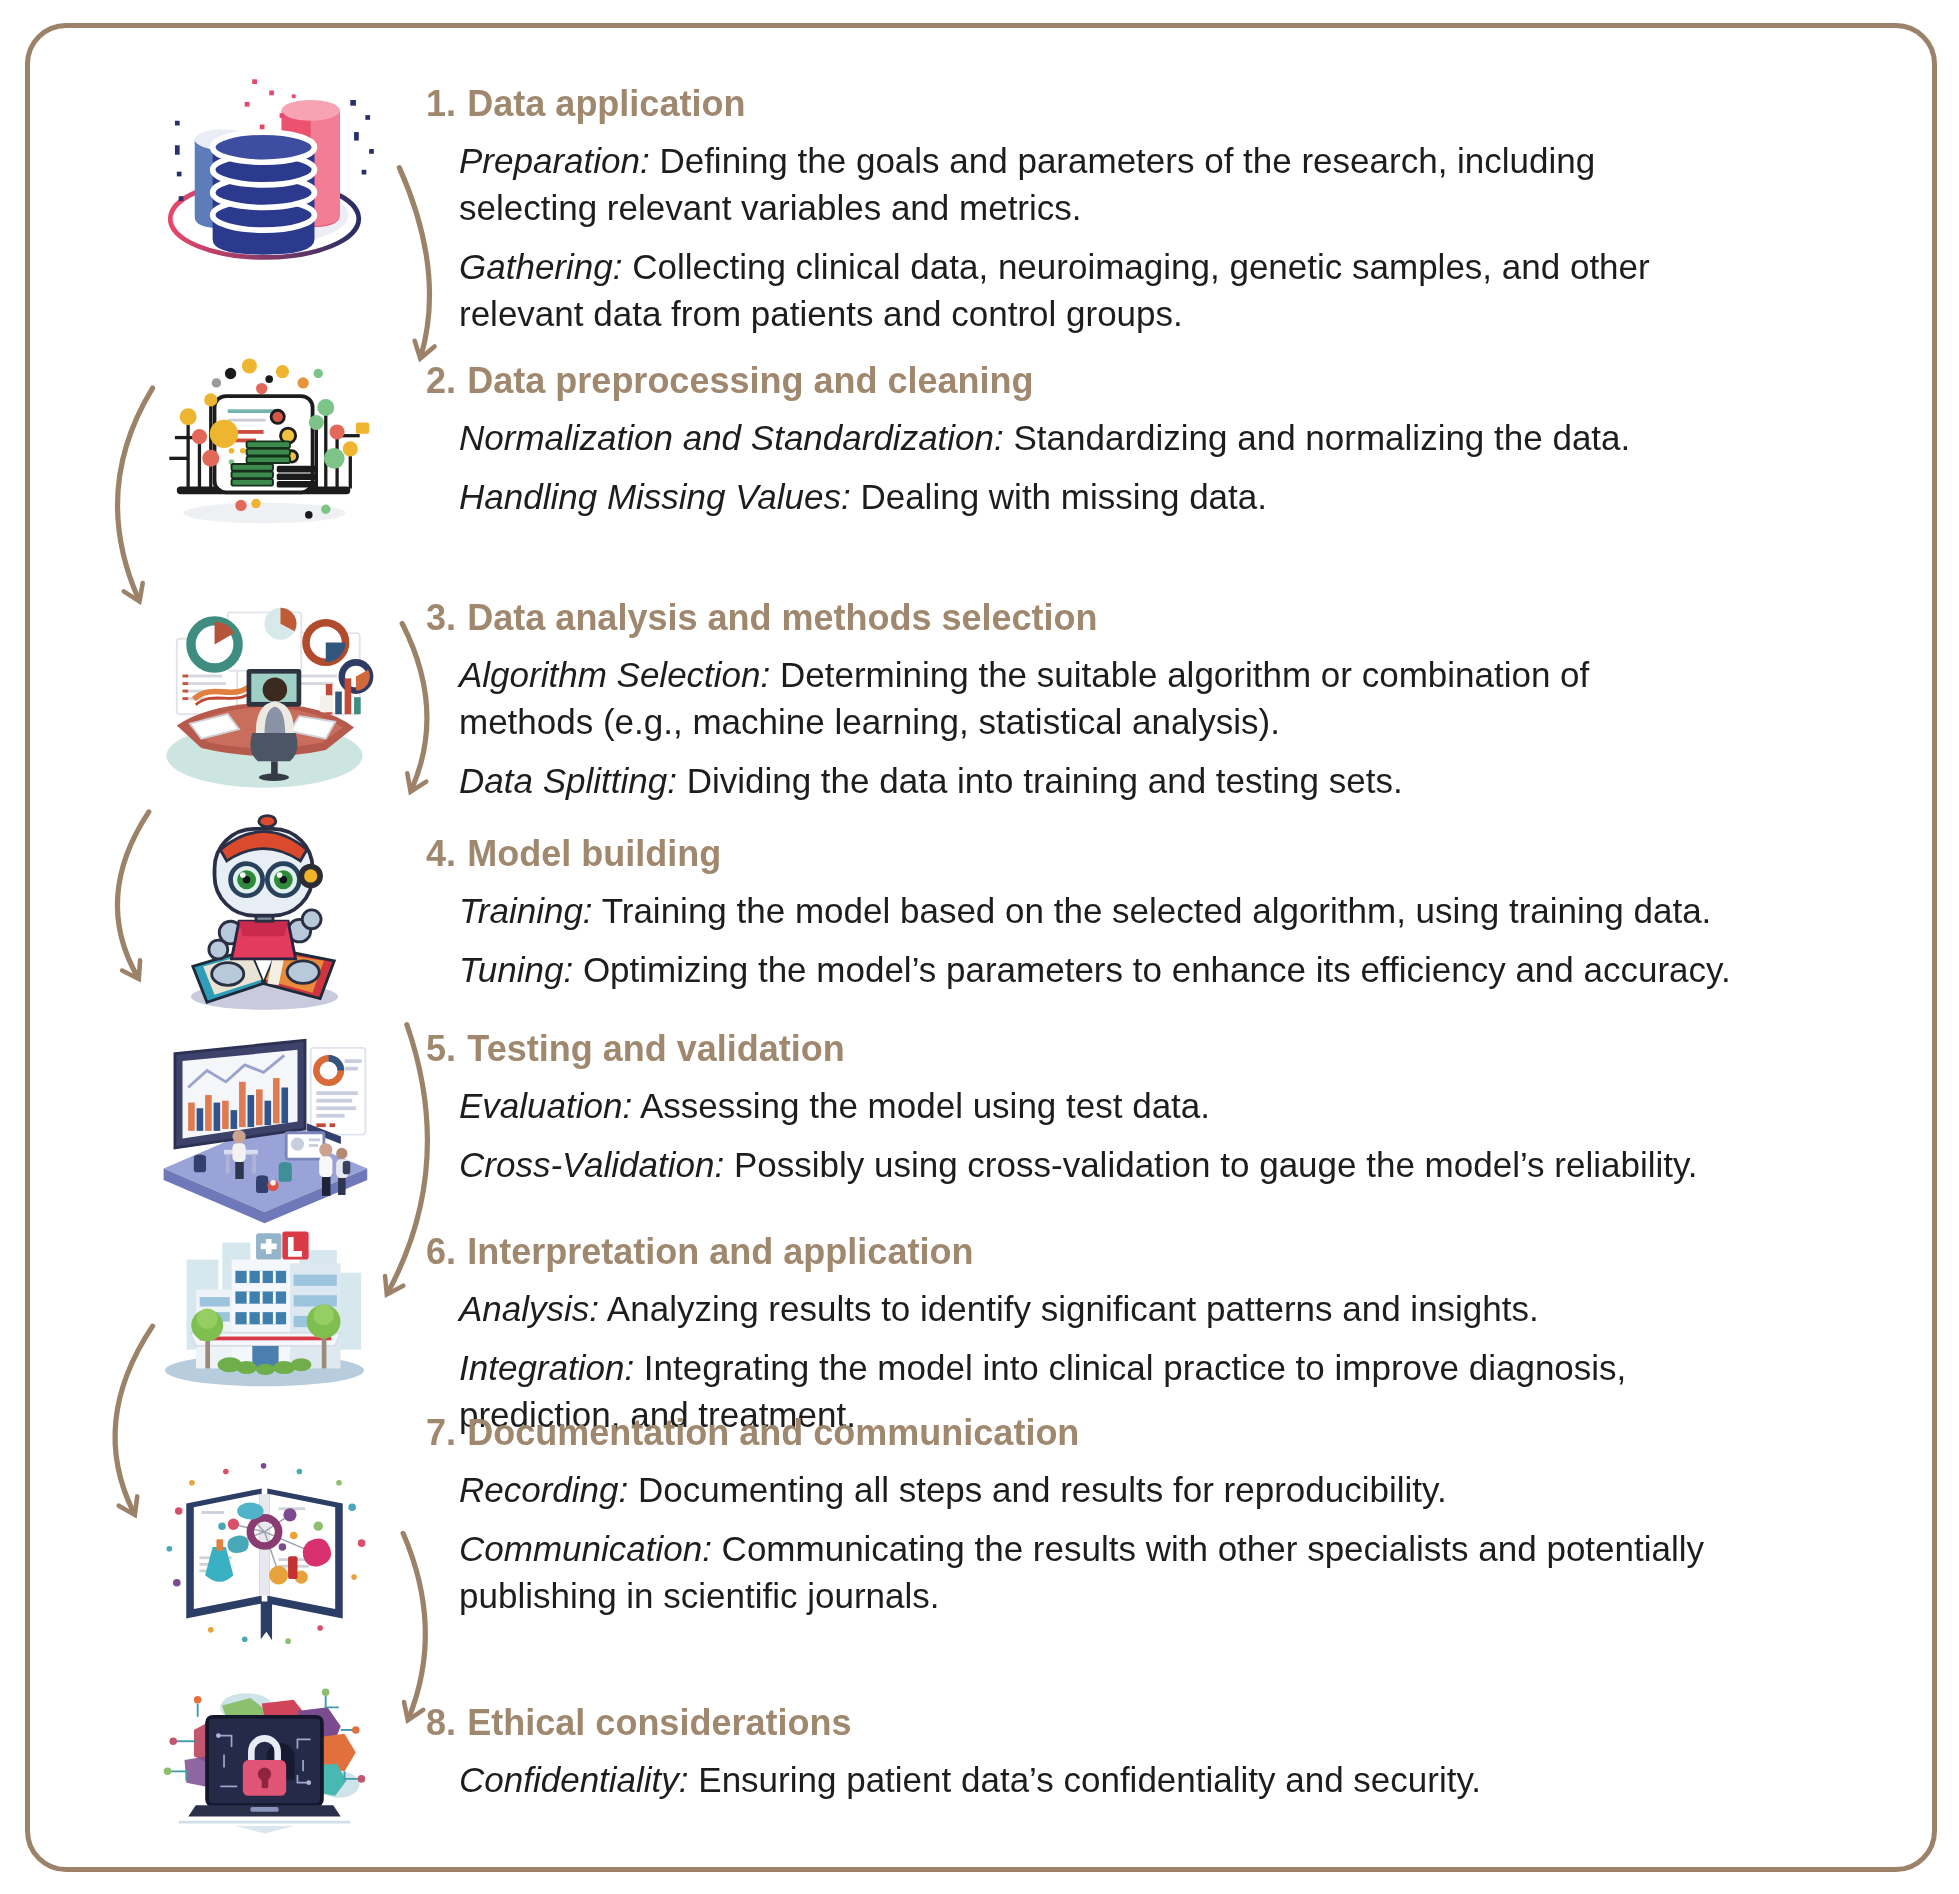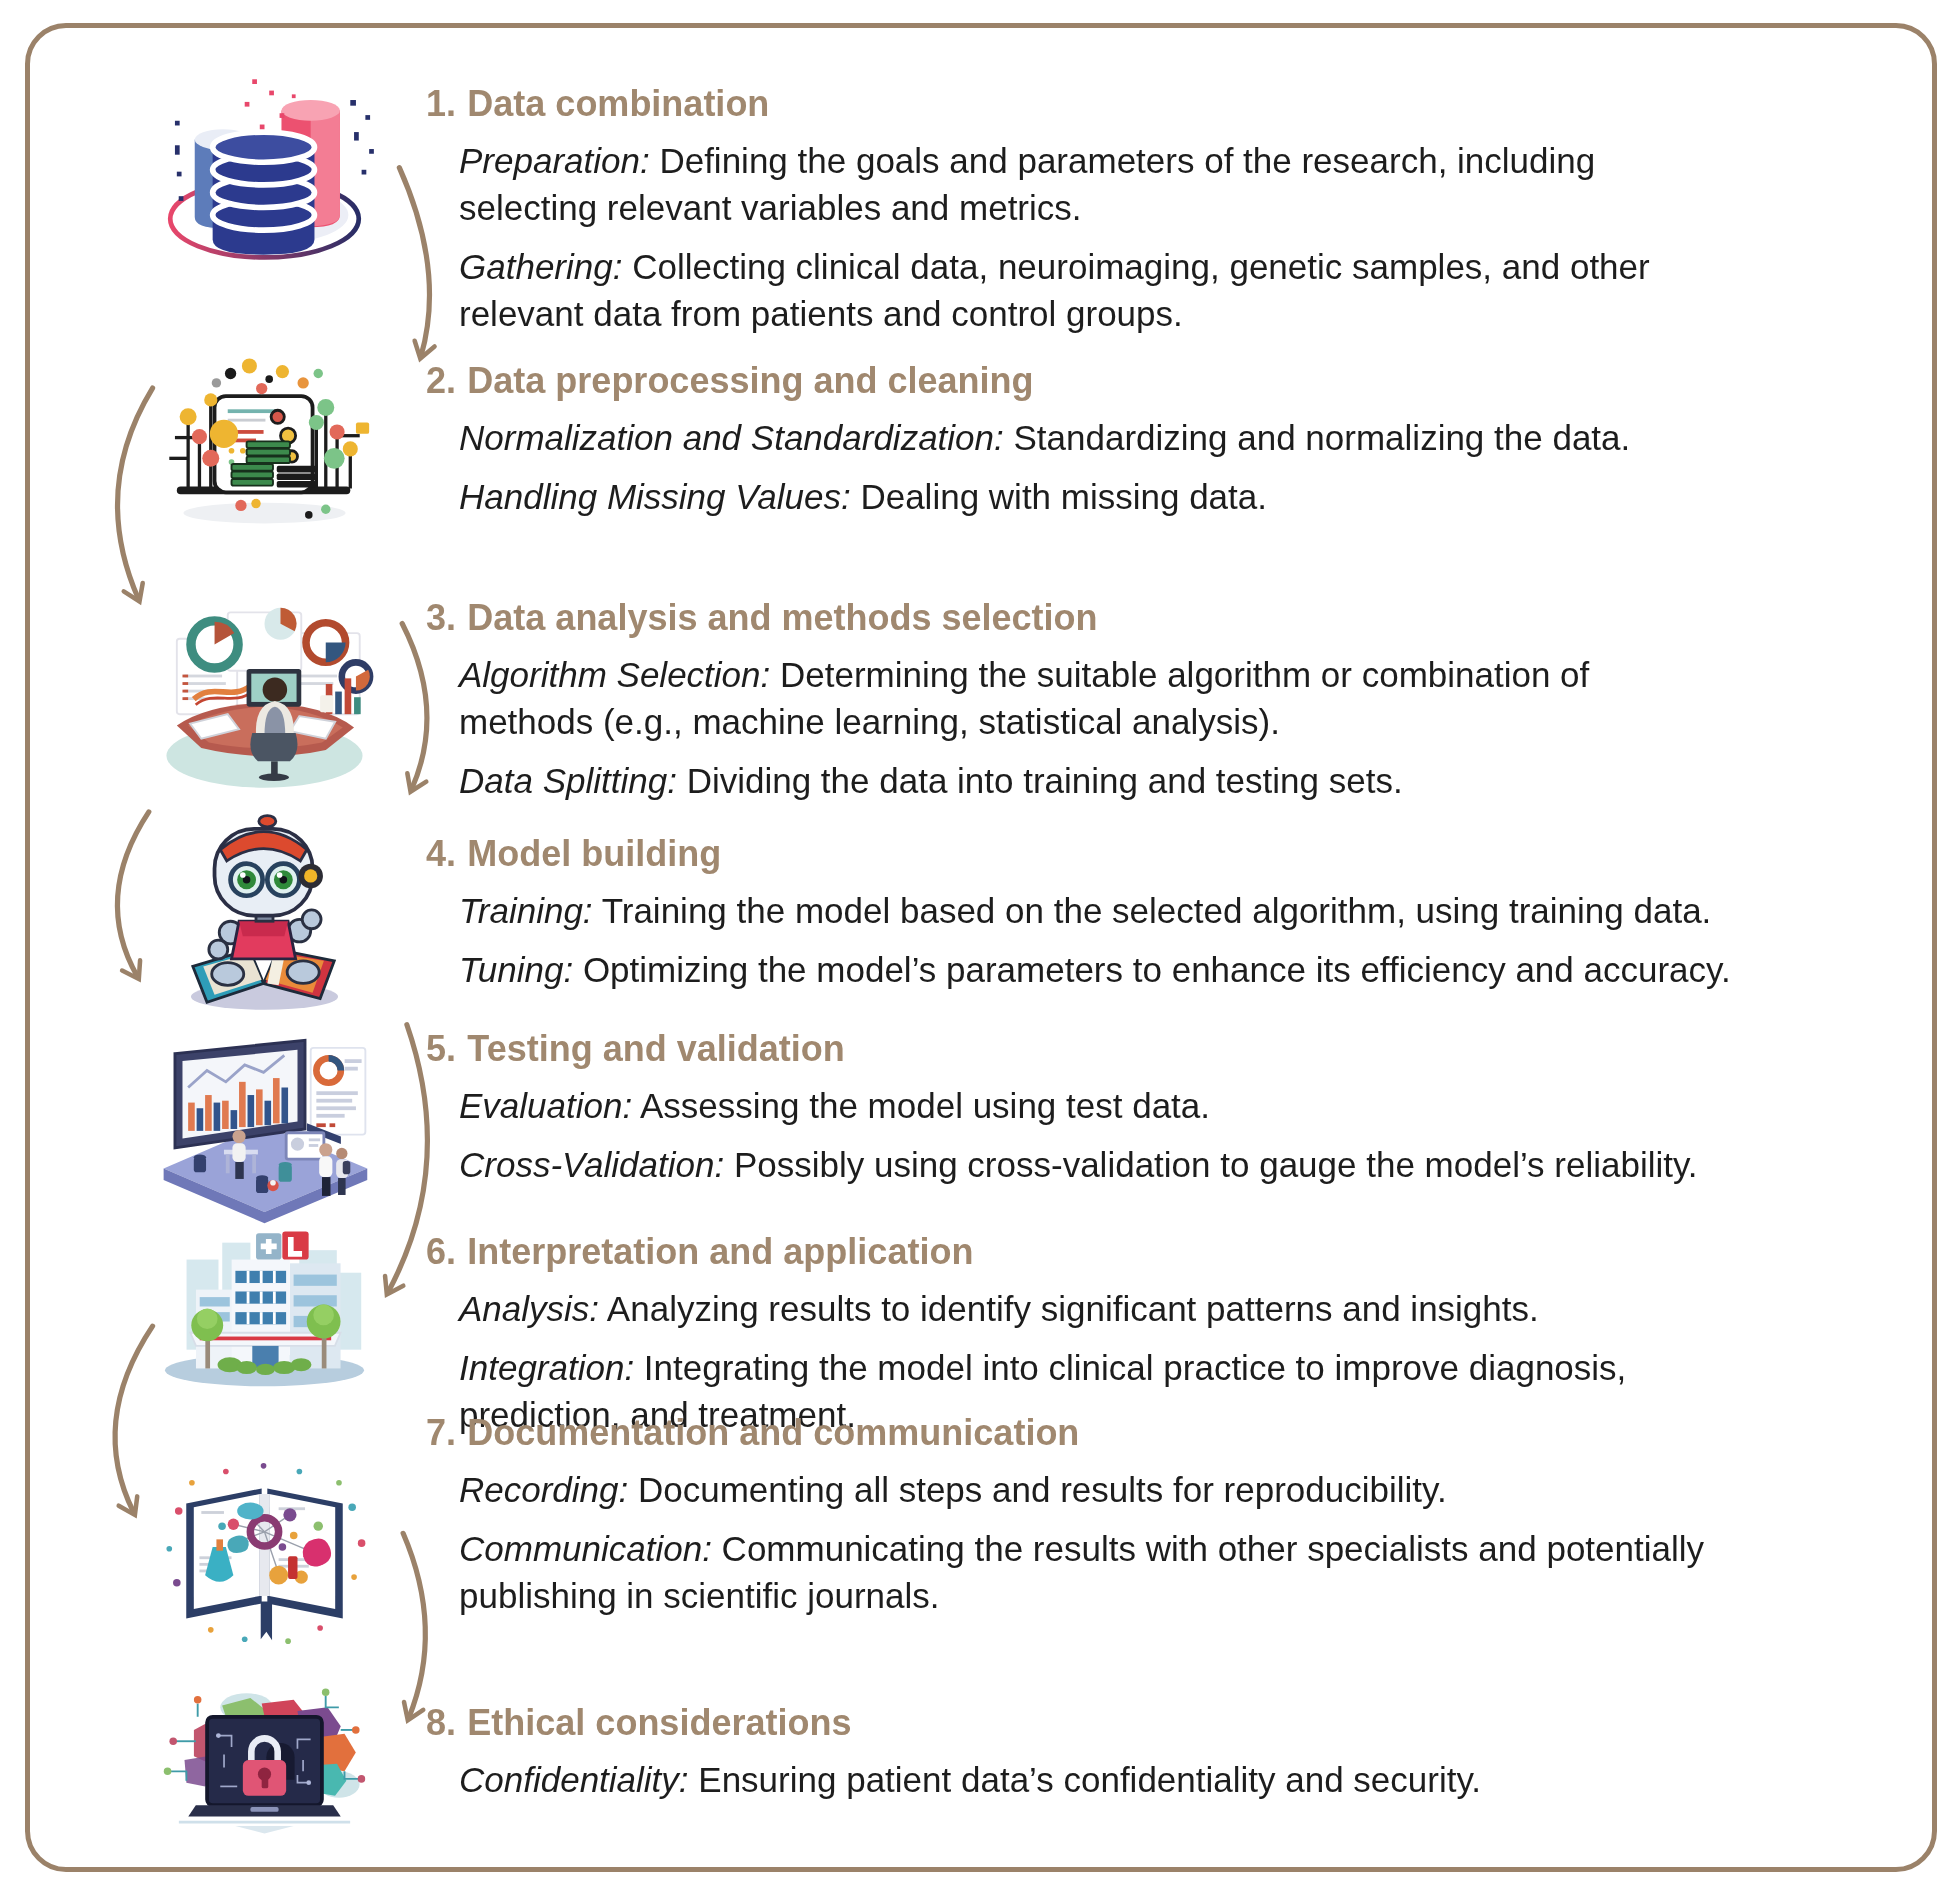--- a/index.html
+++ b/index.html
@@ -476,21 +476,21 @@
       <path d="M162 412 Q96 520 147 636" marker-end="url(#ah)"></path>
       <path d="M427 662 Q474 754 437 838" marker-end="url(#ah)"></path>
       <path d="M158 862 Q98 953 146 1037" marker-end="url(#ah)"></path>
       <path d="M432 1088 Q484 1238 412 1372" marker-end="url(#ah)"></path>
       <path d="M162 1408 Q94 1510 142 1606" marker-end="url(#ah)"></path>
       <path d="M428 1628 Q472 1730 434 1824" marker-end="url(#ah)"></path>
     </g>
   </svg>
 
   <section class="step" style="top:83px">
-    <h2 class="title"><span class="num">1.</span><span>Data combination</span></h2>
+    <h2 class="title"><span class="num">1.</span><span>Data application</span></h2>
     <p class="detail"><em class="lead">Preparation:</em><span> Defining the goals and parameters of the research, including
 selecting relevant variables and metrics.</span></p>
     <p class="detail"><em class="lead">Gathering:</em><span> Collecting clinical data, neuroimaging, genetic samples, and other
 relevant data from patients and control groups.</span></p>
   </section>
 
   <section class="step" style="top:360px">
     <h2 class="title"><span class="num">2.</span><span>Data preprocessing and cleaning</span></h2>
     <p class="detail"><em class="lead">Normalization and Standardization:</em><span> Standardizing and normalizing the data.</span></p>
     <p class="detail"><em class="lead">Handling Missing Values:</em><span> Dealing with missing data.</span></p>

